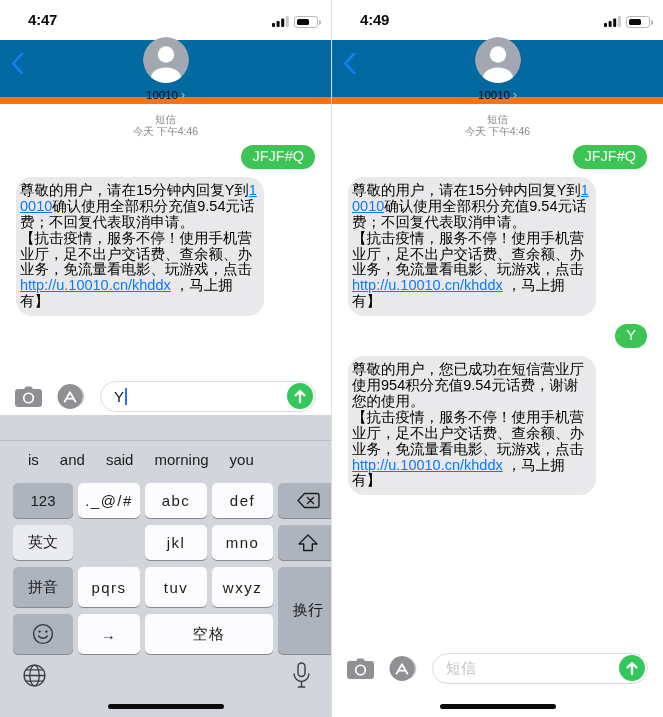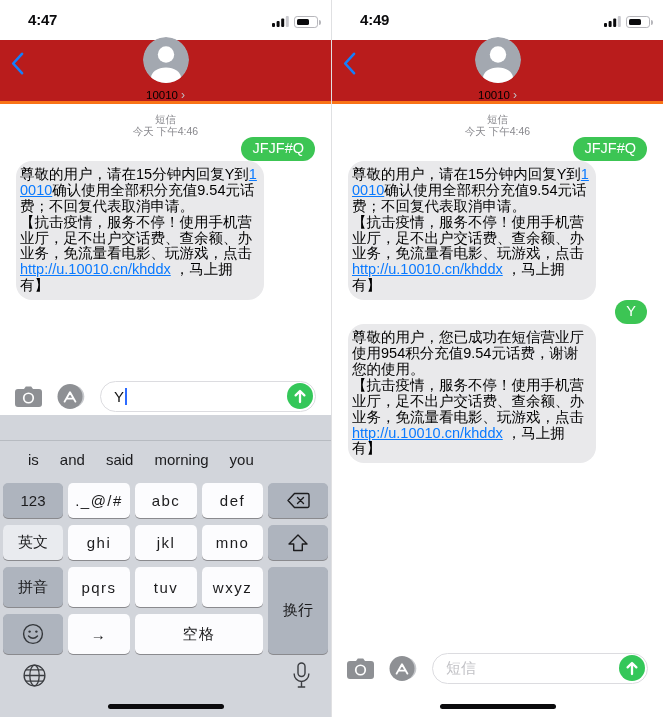--- a/index.html
+++ b/index.html
@@ -11,31 +11,31 @@
 
   
   .status-bar { position:relative; height:40px; }
   .status-time { position:absolute; left:28px; top:11px; font-size:15px; font-weight:700; letter-spacing:-.2px; }
   .status-icons { position:absolute; right:13px; top:13px; display:flex; align-items:center; gap:5px; }
   .battery { position:relative; width:24px; height:11.5px; border:1px solid #b6b6bb; border-radius:3.2px; }
   .battery-fill { position:absolute; left:1.5px; top:1.5px; bottom:1.5px; width:12px; background:#0b0b0d; border-radius:1.6px; }
   .battery-tip { position:absolute; right:-3.6px; top:3.2px; width:2px; height:5px; background:#b6b6bb; border-radius:0 2px 2px 0; }
 
   
-  .nav { position:relative; height:64px; border-bottom:3px solid #f97316; background:#b91c1c; }
+  .nav { position:relative; height:64px; border-bottom:7px solid #f97316; background:#0369a1; }
   .back-btn { position:absolute; left:11px; top:12px; width:14px; height:24px; cursor:pointer; }
   .contact-block { position:absolute; left:0; right:0; top:-3px; text-align:center; }
   .avatar { display:inline-block; width:46px; height:46px; border-radius:50%; overflow:hidden; }
   .contact-name { font-size:11.5px; color:#000; margin-top:1px; }
   .contact-name .chev { color:#bfbfc4; font-size:12px; margin-left:3px; }
 
   
   .thread-meta { text-align:center; margin-top:9px; font-size:10.5px; color:#88888d; line-height:12px; }
   .thread-meta .day { font-weight:400; }
-  .msg-row { display:flex; padding:0 16px; margin-top:0; }
+  .msg-row { display:flex; padding:0 16px; margin-top:8px; }
   .msg-row.out { justify-content:flex-end; }
   .msg-row.in  { justify-content:flex-start; }
   .bubble { position:relative; max-width:248px; font-size:14.5px; line-height:15.9px;
     padding:6px 4px; border-radius:16px; white-space:pre-wrap; word-break:break-all; }
   .bubble.out { background:var(--bubble-out); color:#fff; padding:4px 11px; }
   .bubble.in  { background:var(--bubble-in); color:#000; }
   .bubble.in::before  { content:""; position:absolute; z-index:-1; bottom:0; left:-6px; width:14px; height:15px; background:var(--bubble-in); border-bottom-right-radius:14px; }
   .bubble.in::after   { content:""; position:absolute; bottom:0; left:-9px; width:9px; height:15px; background:#fff; border-bottom-right-radius:9px; }
   .bubble.out::before { content:""; position:absolute; z-index:-1; bottom:0; right:-6px; width:14px; height:15px; background:var(--bubble-out); border-bottom-left-radius:14px; }
   .bubble.out::after  { content:""; position:absolute; bottom:0; right:-9px; width:9px; height:15px; background:#fff; border-bottom-left-radius:9px; }
@@ -51,21 +51,21 @@
   .field-placeholder { font-size:15px; color:#c2c2c6; }
   .caret { display:inline-block; width:2px; height:17px; background:#2d6bff; margin-left:1px; }
   .send { position:absolute; right:2px; top:1.5px; width:26px; height:26px; border:none; background:none; padding:0; cursor:pointer; }
 
   
   .keyboard { position:absolute; left:0; right:0; top:415px; bottom:0; background:var(--kb-bg); }
   .kb-top { height:25px; }
   .kb-divider { height:1px; background:#b7bbc1; }
   .kb-suggestions { height:36px; display:flex; align-items:center; gap:21px; padding-left:28px; font-size:15px; color:#1b1b1d; }
   .kb-suggestions span { cursor:pointer; }
-  .kb-grid { display:grid; grid-template-columns:60px 62px 62px 61px 60px; grid-template-rows:35px 35px 40px 40px; gap:7px 5px; padding:0 3px; margin-top:6px; }
+  .kb-grid { display:grid; grid-template-columns:60px 62px 62px 61px 60px; grid-template-rows:35px 35px 40px 40px; gap:7px 5px; padding:0 13px; margin-top:6px; }
   .key { display:flex; align-items:center; justify-content:center; border-radius:5px; box-shadow:0 1px 0 #8a8a8e; font-size:15px; color:#1b1b1d; cursor:pointer; }
   .key.light { background:#fcfcfe; letter-spacing:1.5px; }
   .key.dark { background:var(--key-dark); letter-spacing:0; }
   .key.mode { background:#e9ebef; }
   .kb-globe { position:absolute; left:23px; bottom:26px; cursor:pointer; }
   .kb-mic { position:absolute; right:21px; bottom:24px; cursor:pointer; }
   .home-indicator { position:absolute; left:50%; transform:translateX(-50%); bottom:8px; width:116px; height:5px; border-radius:2.5px; background:#0b0b0d; z-index:5; }
 </style>
 </head>
 <body>
@@ -155,21 +155,20 @@
           <div class="key light" style="grid-area: 1 / 2;">._@/#</div>
           <div class="key light" style="grid-area: 1 / 3;">abc</div>
           <div class="key light" style="grid-area: 1 / 4;">def</div>
           <div class="key dark" style="grid-area: 1 / 5;">
             <svg width="23" height="17" viewBox="0 0 23 17">
               <path d="M7.5 1.5 H20.5 A1.5 1.5 0 0 1 22 3 V14 A1.5 1.5 0 0 1 20.5 15.5 H7.5 L1 8.5 Z" fill="none" stroke="#1c1c1e" stroke-width="1.4" stroke-linejoin="round"></path>
               <path d="M10.5 5.5 L16.5 11.5 M16.5 5.5 L10.5 11.5" stroke="#1c1c1e" stroke-width="1.4" stroke-linecap="round"></path>
             </svg>
           </div>
           <div class="key mode" style="grid-area: 2 / 1;">英文</div>
-          <div class="key light" style="grid-area: 2 / 2;">ghi</div>
           <div class="key light" style="grid-area: 2 / 3;">jkl</div>
           <div class="key light" style="grid-area: 2 / 4; text-align: center;">mno</div>
           <div class="key dark" style="grid-area: 2 / 5;">
             <svg width="20" height="18" viewBox="0 0 20 18">
               <path d="M10 1 L19 10 H14.3 V16.5 H5.7 V10 H1 Z" fill="none" stroke="#1c1c1e" stroke-width="1.4" stroke-linejoin="round"></path>
             </svg>
           </div>
           <div class="key dark" style="grid-area: 3 / 1;">拼音</div>
           <div class="key light" style="grid-area: 3 / 2;">pqrs</div>
           <div class="key light" style="grid-area: 3 / 3;">tuv</div>

